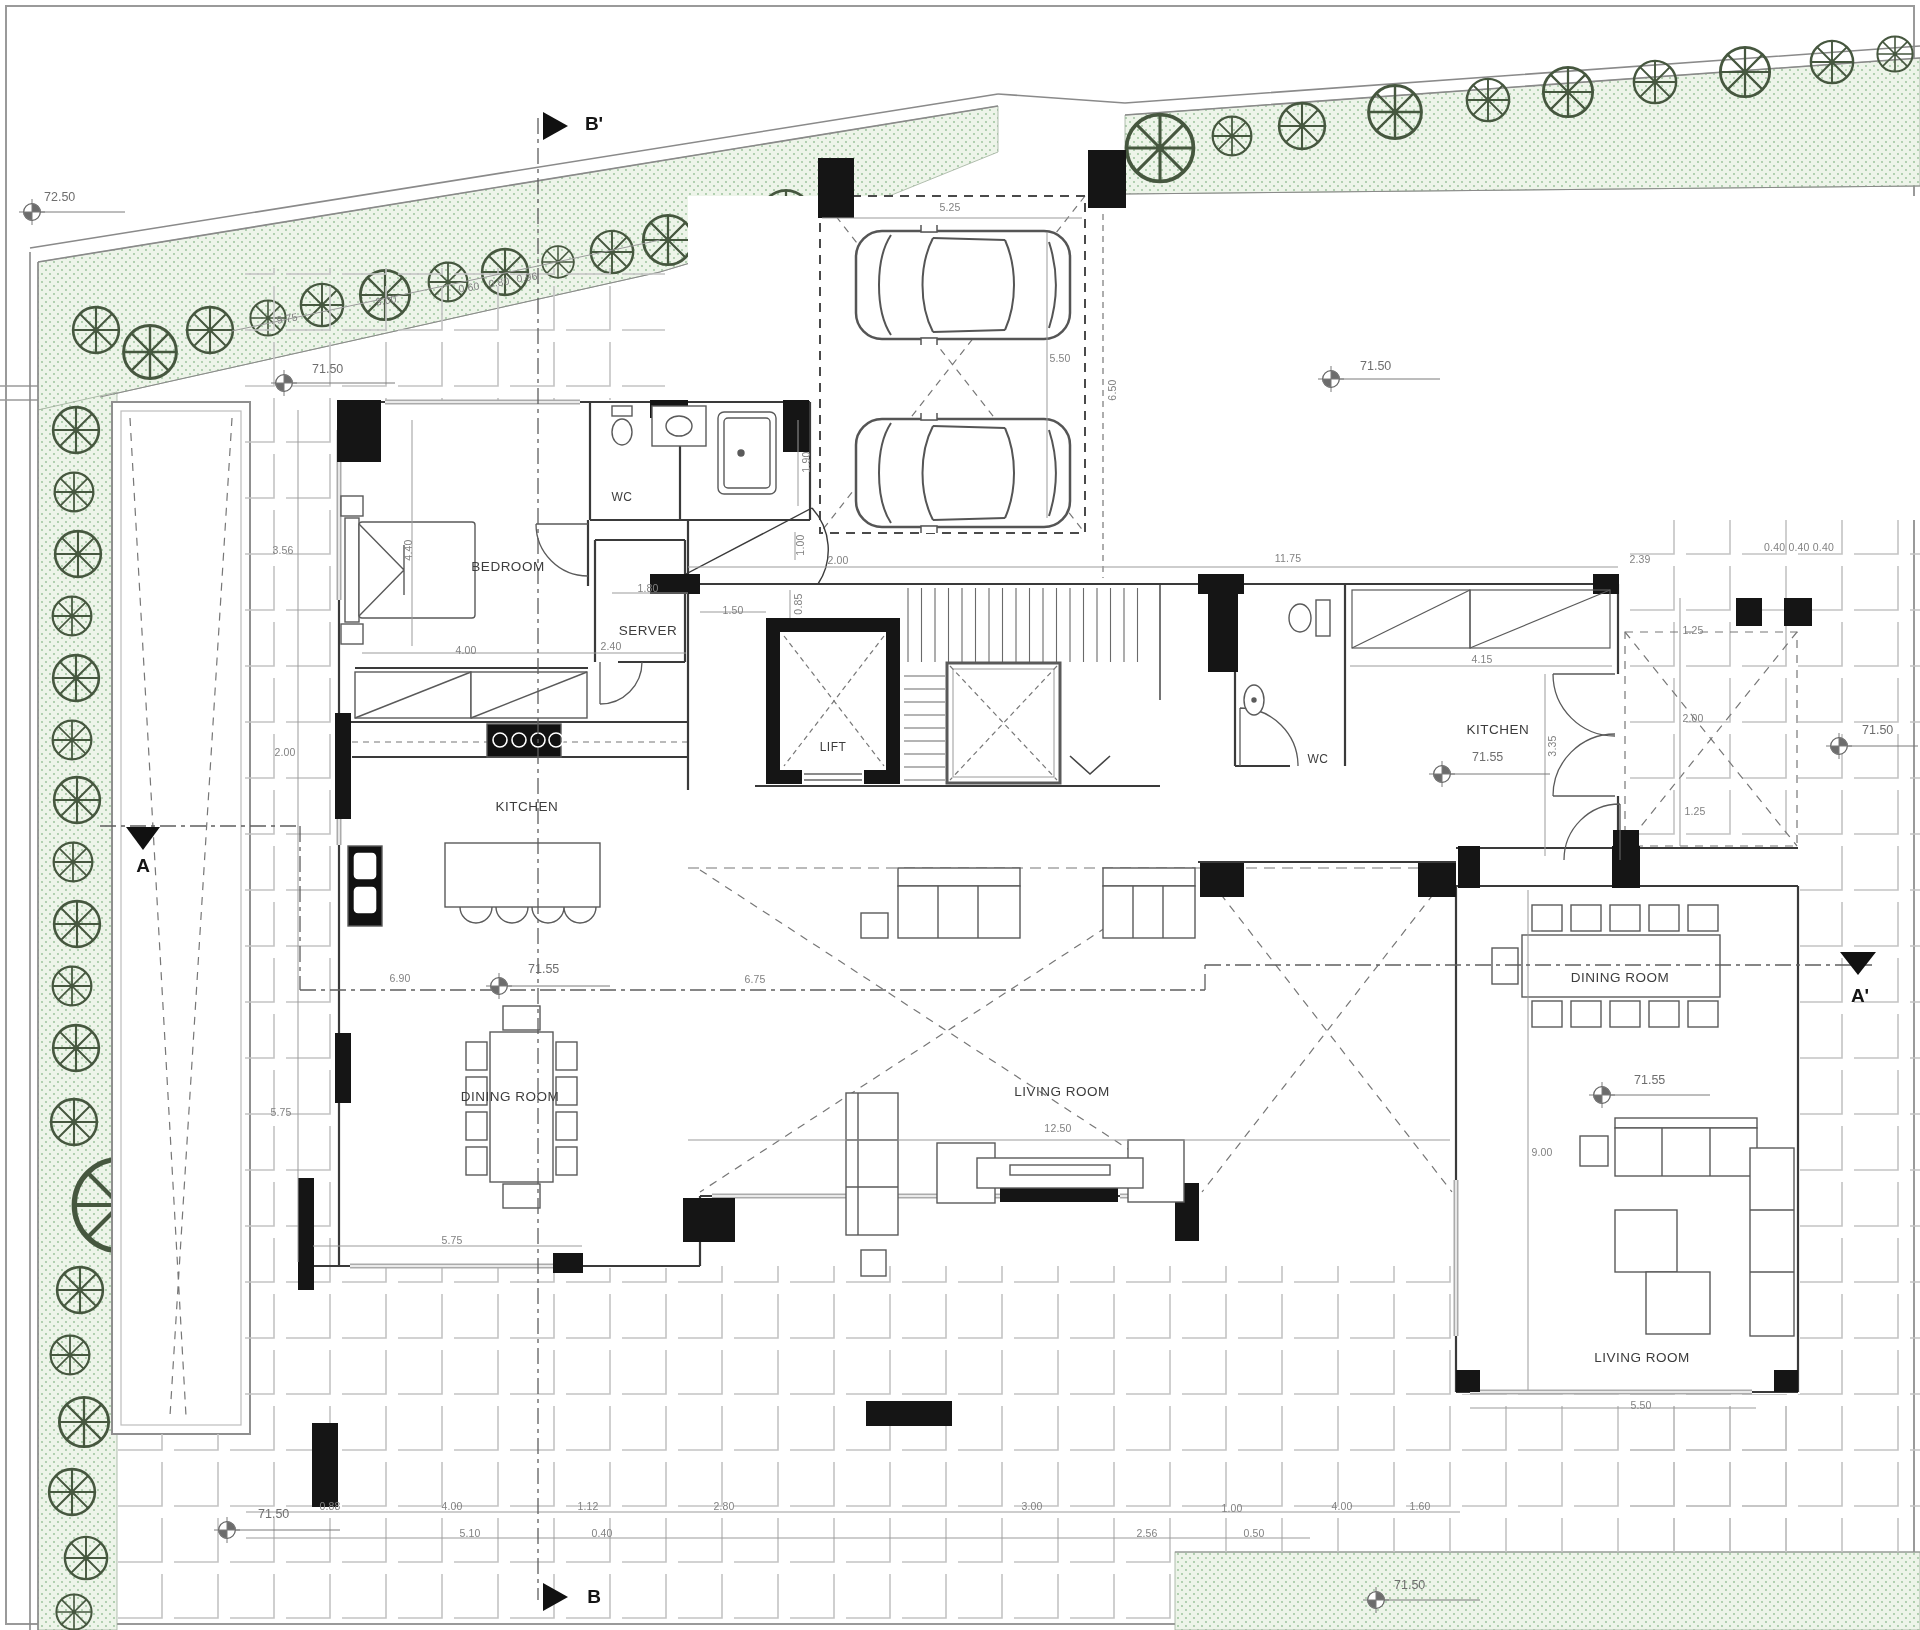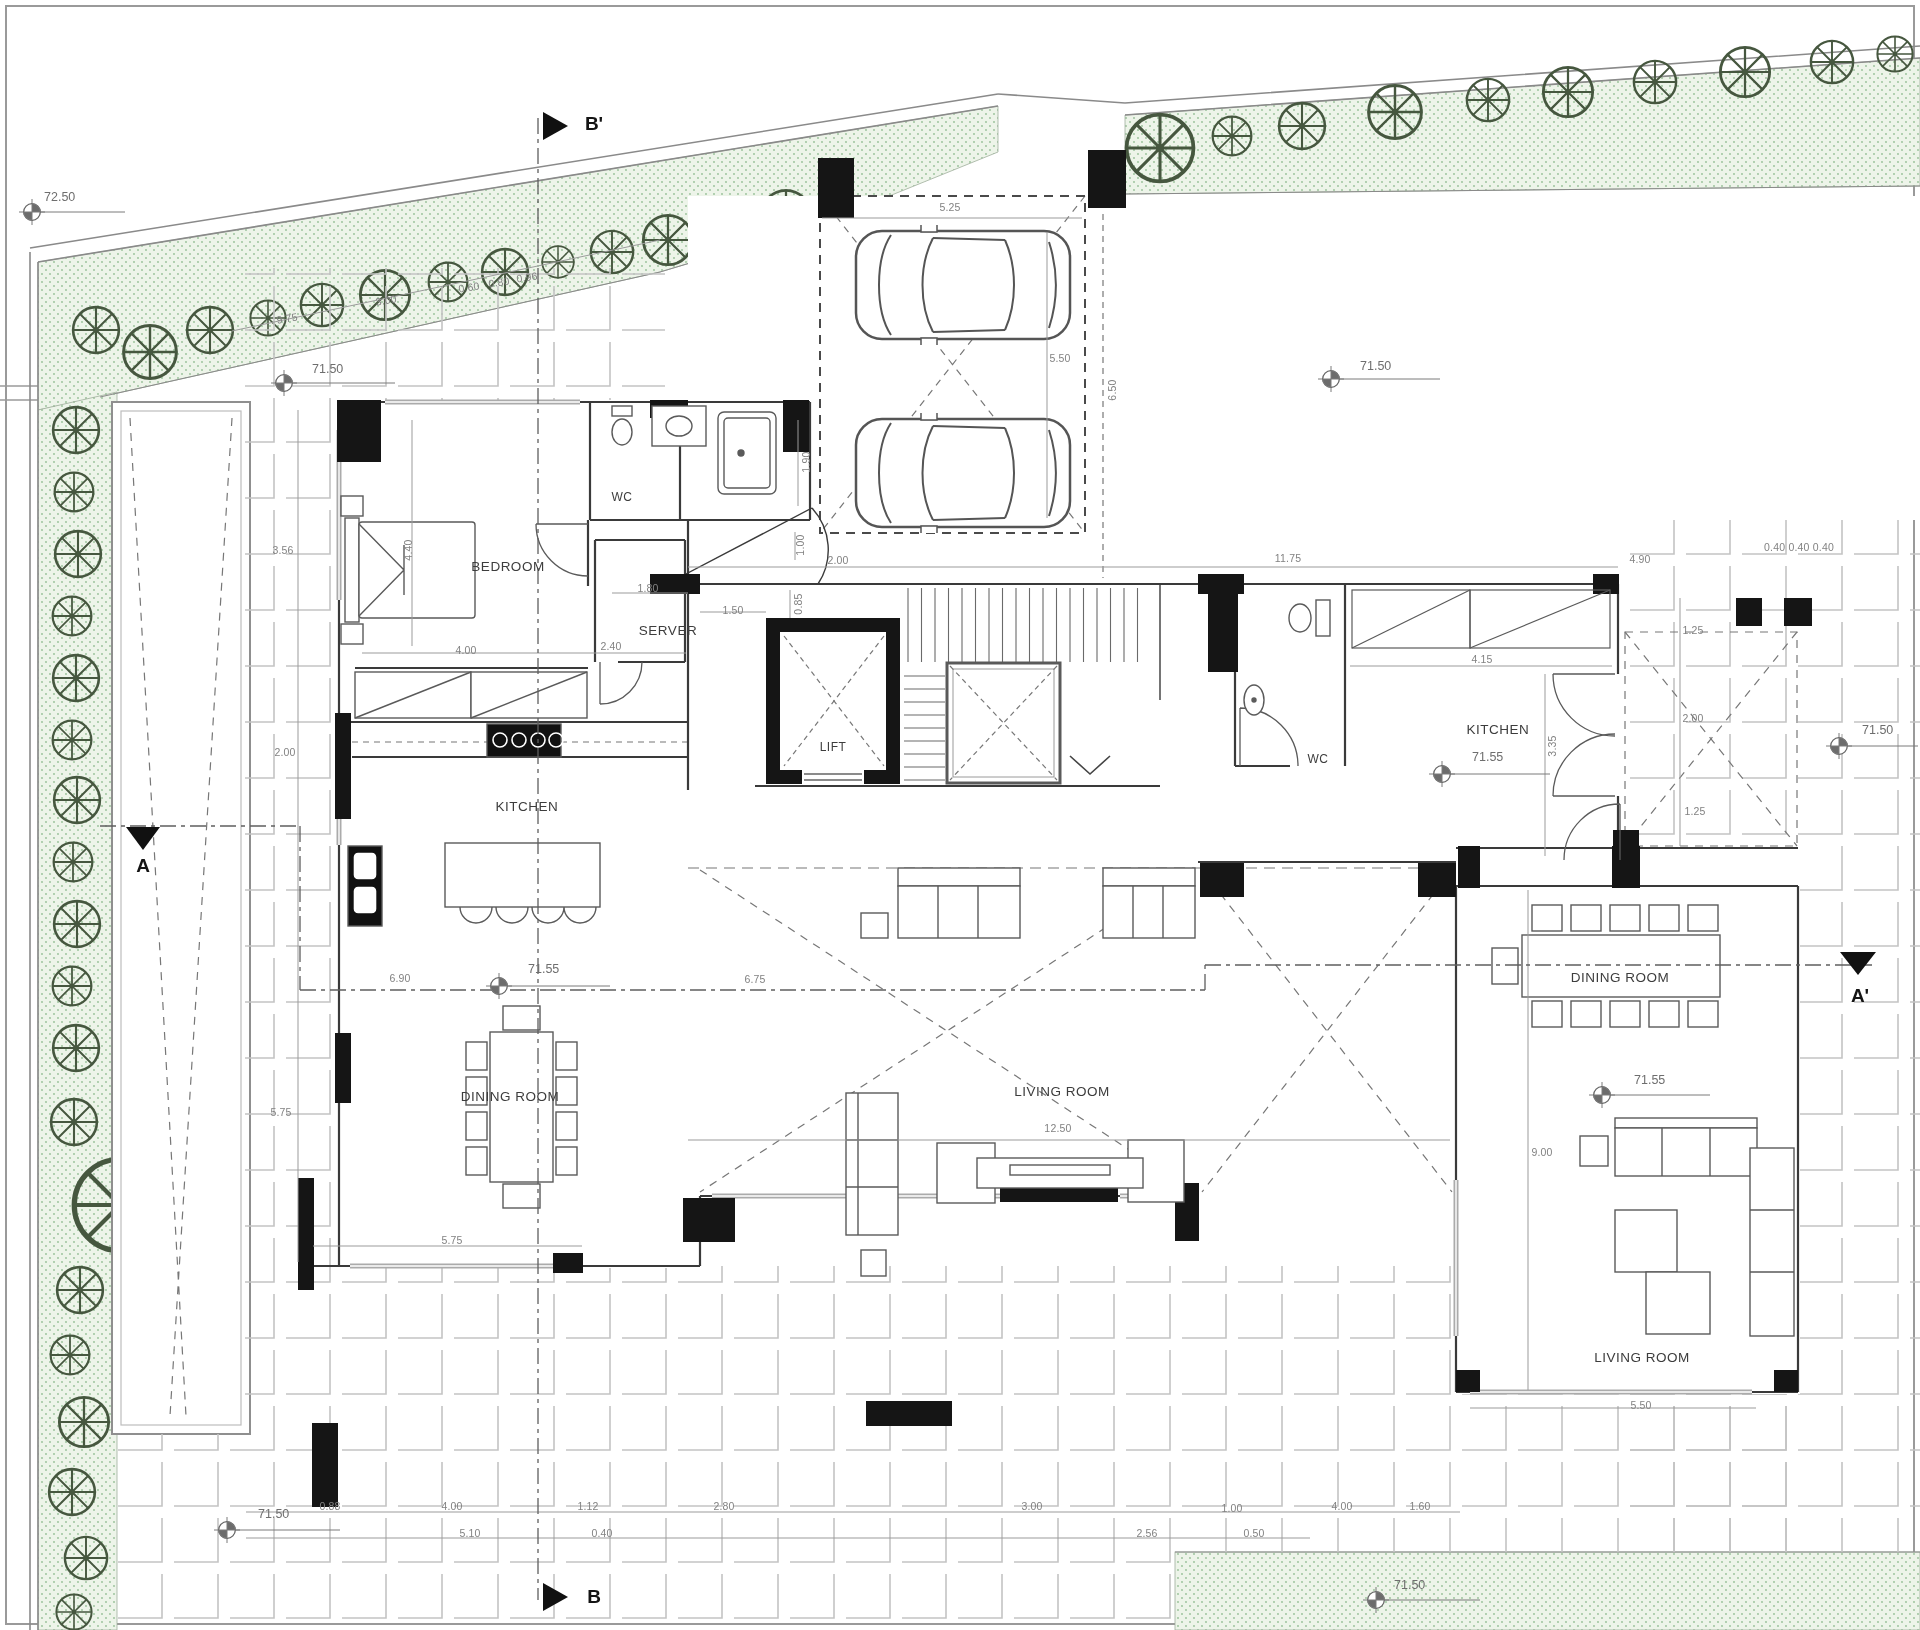--- a/index.html
+++ b/index.html
@@ -417,21 +417,21 @@
         <line x1="1611" y1="1095" x2="1710" y2="1095"></line>
     <use href="#lvlmark" x="214" y="1517" width="26" height="26"></use>
         <line x1="236" y1="1530" x2="340" y2="1530"></line>
     <use href="#lvlmark" x="1363" y="1587" width="26" height="26"></use>
         <line x1="1385" y1="1600" x2="1480" y2="1600"></line>
   </g>
 </svg>
 
 <div class="lbl" style="left:508px;top:566px">BEDROOM</div>
 <div class="lbl sm" style="left:622px;top:497px">WC</div>
-<div class="lbl" style="left:668px;top:630px">SERVER</div>
+<div class="lbl" style="left:648px;top:630px">SERVER</div>
 <div class="lbl" style="left:527px;top:806px">KITCHEN</div>
 <div class="lbl" style="left:510px;top:1096px">DINING ROOM</div>
 <div class="lbl sm" style="left:833px;top:747px">LIFT</div>
 <div class="lbl sm" style="left:1318px;top:759px">WC</div>
 <div class="lbl" style="left:1498px;top:729px">KITCHEN</div>
 <div class="lbl" style="left:1062px;top:1091px">LIVING ROOM</div>
 <div class="lbl" style="left:1620px;top:977px">DINING ROOM</div>
 <div class="lbl" style="left:1642px;top:1357px">LIVING ROOM</div>
 
 <div class="sec" style="left:594px;top:124px">B'</div>
@@ -466,21 +466,21 @@
 <div class="dim" style="left:611px;top:646px">2.40</div>
 <div class="dim" style="left:466px;top:650px">4.00</div>
 <div class="dim rot" style="left:408px;top:550px">4.40</div>
 <div class="dim" style="left:283px;top:550px">3.56</div>
 <div class="dim" style="left:285px;top:752px">2.00</div>
 <div class="dim" style="left:281px;top:1112px">5.75</div>
 <div class="dim" style="left:400px;top:978px">6.90</div>
 <div class="dim" style="left:755px;top:979px">6.75</div>
 <div class="dim" style="left:1058px;top:1128px">12.50</div>
 <div class="dim" style="left:1288px;top:558px">11.75</div>
-<div class="dim" style="left:1640px;top:559px">4.90</div>
+<div class="dim" style="left:1640px;top:559px">2.39</div>
 <div class="dim" style="left:1799px;top:547px">0.40 0.40 0.40</div>
 <div class="dim" style="left:1482px;top:659px">4.15</div>
 <div class="dim rot" style="left:1552px;top:746px">3.35</div>
 <div class="dim" style="left:1693px;top:630px">1.25</div>
 <div class="dim" style="left:1693px;top:718px">2.00</div>
 <div class="dim" style="left:1695px;top:811px">1.25</div>
 <div class="dim" style="left:1542px;top:1152px">9.00</div>
 <div class="dim" style="left:1641px;top:1405px">5.50</div>
 <div class="dim" style="left:452px;top:1240px">5.75</div>
 <div class="dim" style="left:330px;top:1506px">0.88</div>

